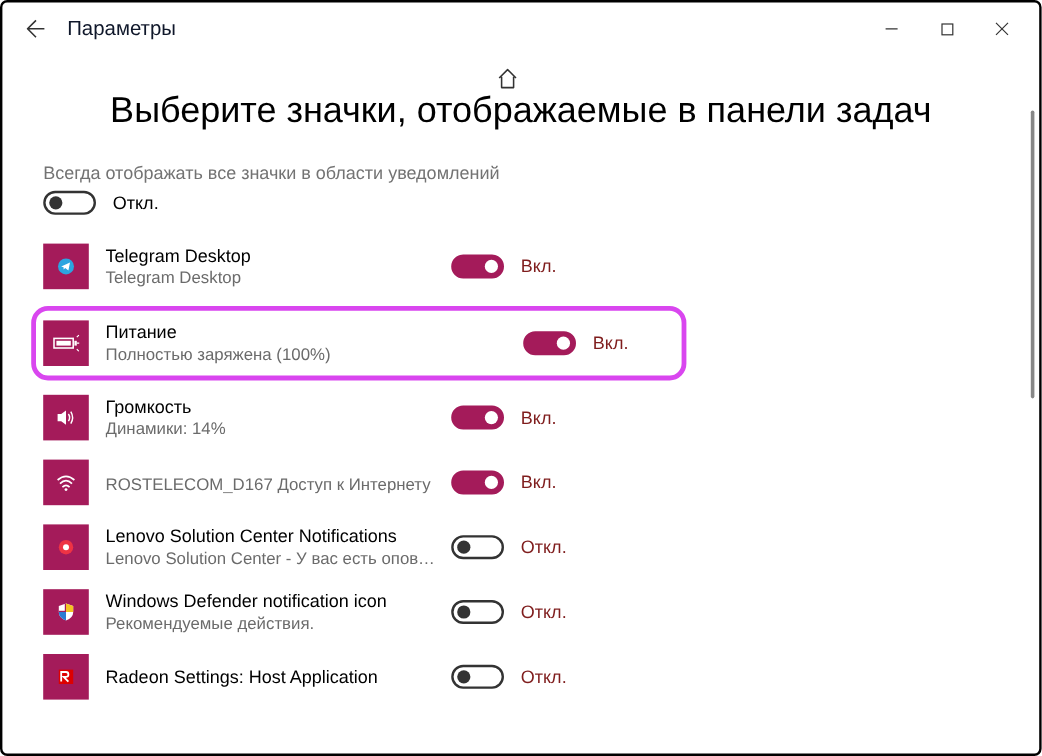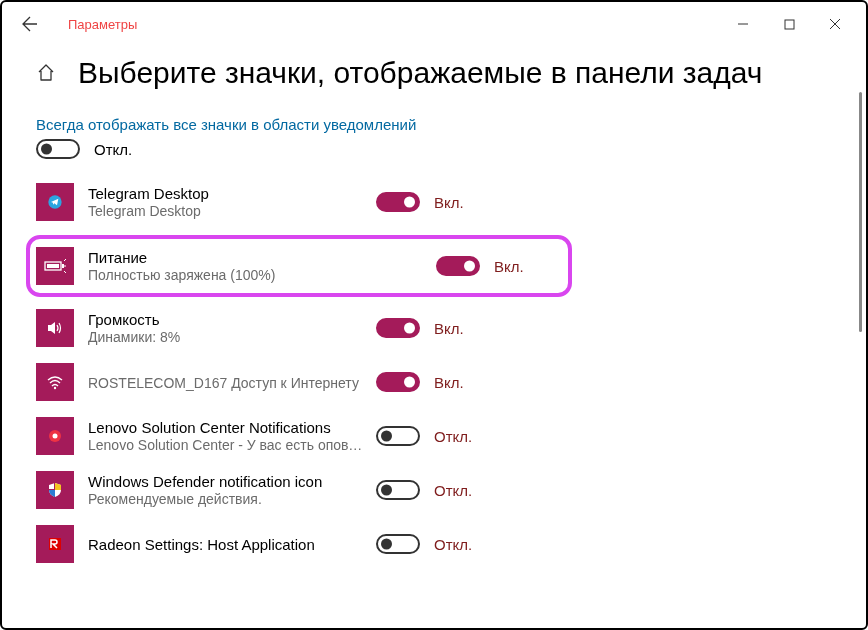--- a/index.html
+++ b/index.html
@@ -22,23 +22,23 @@
 .back-btn {
   width: 40px;
   height: 40px;
   display: flex;
   align-items: center;
   justify-content: center;
   font-size: 16px;
   cursor: pointer;
 }
 .title-text {
-  font-size: 13px;
-  color: #ef4444;
-  margin-left: 18px;
+  font-size: 17px;
+  color: #0f172a;
+  margin-left: 6px;
 }
 .win-controls {
   margin-left: auto;
   display: flex;
 }
 .win-btn {
   width: 46px;
   height: 32px;
   display: flex;
   align-items: center;
@@ -47,35 +47,36 @@
 }
 .win-btn svg { display: block; }
 .content {
   padding: 0 34px;
 }
 .header-row {
   display: flex;
   align-items: center;
   margin-top: 10px;
   margin-bottom: 26px;
+  flex-direction: column;
 }
 .home-icon {
   display: flex;
   align-items: center;
   justify-content: center;
   margin-right: 22px;
 }
 .page-heading {
   font-size: 30px;
   font-weight: 400;
   color: #000;
 }
 .master-label {
   font-size: 15px;
-  color: #0369a1;
+  color: #737373;
   margin-bottom: 6px;
 }
 .master-row {
   display: flex;
   align-items: center;
   margin-bottom: 22px;
 }
 .master-row .toggle { margin-right: 14px; }
 .master-text {
   font-size: 15px;
@@ -280,21 +281,21 @@
       </div>
       <div class="item">
         <div class="icon-tile">
           <svg width="18" height="18" viewBox="0 0 18 18">
             <path d="M2 6 L5 6 L9 3 L9 15 L5 12 L2 12 Z" fill="#fff"></path>
             <path d="M11 6 Q13 9 11 12 M13 4 Q16 9 13 14" stroke="#fff" stroke-width="1.2" fill="none"></path>
           </svg>
         </div>
         <div class="item-texts">
           <div class="item-title">Громкость</div>
-          <div class="item-sub">Динамики: 8%</div>
+          <div class="item-sub">Динамики: 14%</div>
         </div>
         <div class="toggle-wrap">
           <div class="toggle on">
             <div class="knob"></div>
           </div>
           <div class="toggle-label">Вкл.</div>
         </div>
       </div>
       <div class="item">
         <div class="icon-tile">

